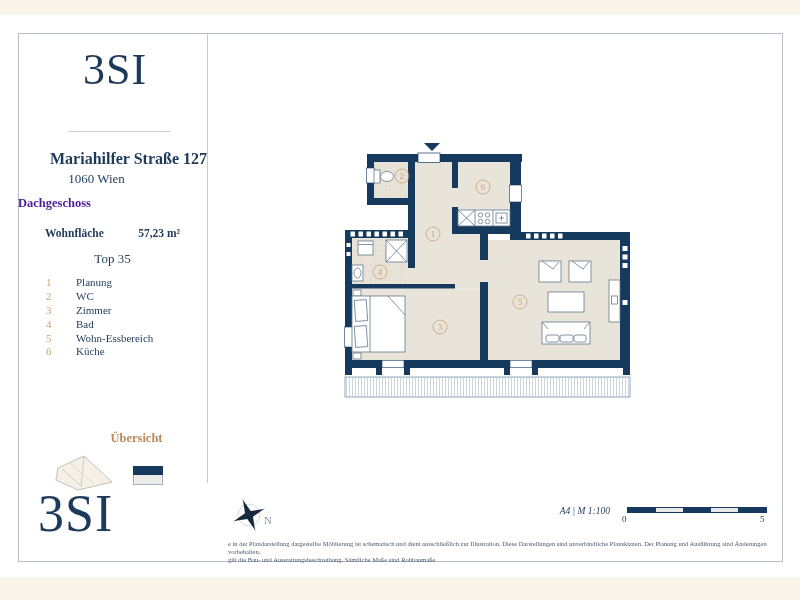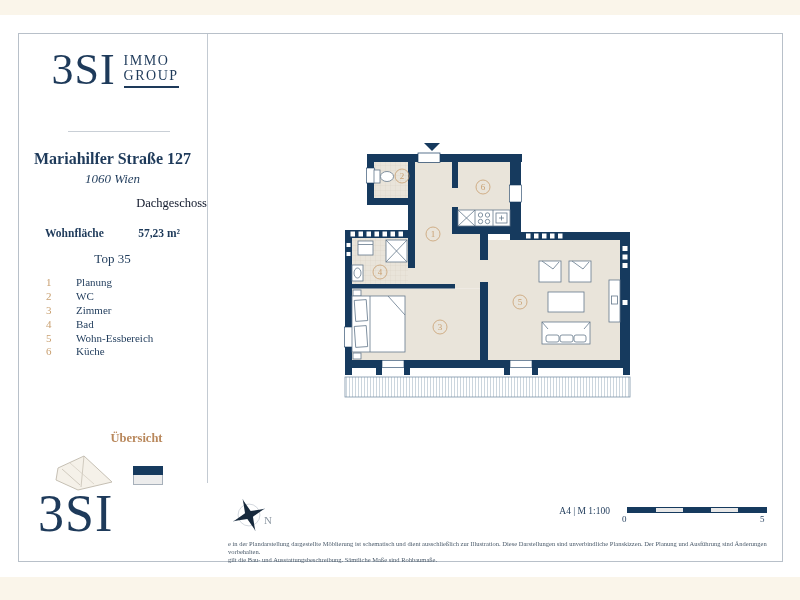--- a/index.html
+++ b/index.html
@@ -8,23 +8,23 @@
   .white-band{position:absolute;left:0;top:15px;width:800px;height:562px;background:#ffffff;}
   .frame{position:absolute;left:18px;top:33px;width:763px;height:527px;border:1px solid #b8c0c9;background:#ffffff;}
   .vdivider{position:absolute;left:207px;top:34px;width:1px;height:449px;background:#c3cad2;}
 
   
   .logo-top{position:absolute;left:40px;top:48px;width:150px;display:flex;align-items:center;justify-content:center;}
   .logo-top .big{font-size:44px;line-height:44px;color:#1e3a5a;letter-spacing:1px;}
   .logo-sub{margin-left:8px;border-bottom:2px solid #1e3a5a;padding-bottom:3px;}
   .logo-sub div{font-size:14px;line-height:15px;letter-spacing:1.5px;color:#1e3a5a;}
   .logo-rule{position:absolute;left:68px;top:131px;width:102px;height:1px;background:#c9cfd6;}
-  .addr{position:absolute;left:18px;top:150px;width:189px;text-align:center;font-size:16px;font-weight:bold;}
-  .city{position:absolute;left:18px;top:171px;width:189px;text-align:center;font-size:13px;font-style:italic;}
-  .floor{position:absolute;left:18px;top:196px;width:189px;text-align:right;font-size:12.5px;font-weight:normal;color:#0f172a;}
+  .addr{position:absolute;left:34px;top:150px;width:189px;text-align:center;font-size:16px;font-weight:bold;}
+  .city{position:absolute;left:2px;top:171px;width:189px;text-align:center;font-size:13px;}
+  .floor{position:absolute;left:18px;top:196px;width:189px;text-align:left;font-size:12.5px;font-weight:bold;color:#4c1d95;}
   .arearow{position:absolute;left:45px;top:227px;width:135px;display:flex;justify-content:space-between;font-size:11.5px;font-weight:bold;}
   .topnum{position:absolute;left:18px;top:251px;width:189px;text-align:center;font-size:13px;}
   .legend{position:absolute;left:46px;top:276px;width:150px;}
   .legend-row{display:flex;height:13.9px;font-size:11px;line-height:13.9px;}
   .legend-row .n{width:30px;color:#c9a071;}
   .legend-row .l{color:#1e3a5a;}
   .uebersicht{position:absolute;left:18px;top:431px;width:189px;text-align:center;font-size:12.5px;font-weight:bold;color:#b9885c;padding-left:24px;}
   .sketch{position:absolute;left:48px;top:452px;}
   .floorbox{position:absolute;left:133px;top:466px;width:30px;}
   .floorbox .t{height:9px;background:#163a5e;}
@@ -32,43 +32,39 @@
 
   
   .logo-bottom{position:absolute;left:38px;top:486px;display:flex;align-items:center;}
   .logo-bottom .big{font-size:52px;line-height:56px;color:#1e3a5a;letter-spacing:1px;}
   .makler{margin-left:12px;border-top:1.5px solid #1e3a5a;border-bottom:1.5px solid #1e3a5a;
           padding:7px 4px;font-size:19px;letter-spacing:2px;color:#1e3a5a;}
 
   
   .compass{position:absolute;left:230px;top:496px;}
   .compass-n{position:absolute;left:264px;top:514px;font-size:11px;color:#8a95a0;}
-  .scaleinfo{position:absolute;left:540px;top:506px;width:70px;font-size:9.5px;color:#1e3a5a;text-align:right;}
+  .scaleinfo{position:absolute;left:540px;top:506px;width:70px;font-size:9.5px;color:#1e3a5a;text-align:right;font-style:italic;}
   .scalebar{position:absolute;left:627px;top:507px;width:138px;height:4px;border:0.8px solid #163a5e;display:flex;}
   .scalebar div{flex:1;}
   .seg-d{background:#163a5e;} .seg-l{background:#e8e8e8;}
   .scale0{position:absolute;left:622px;top:514px;font-size:9px;}
   .scale5{position:absolute;left:760px;top:514px;font-size:9px;}
   .disclaimer{position:absolute;left:228px;top:540px;width:545px;font-size:6.5px;line-height:8px;color:#4a5a6a;
               font-family:"Liberation Serif",serif;}
   .planwrap{position:absolute;left:330px;top:130px;width:330px;height:280px;}
 </style>
 </head>
 <body>
 
 <div class="white-band"></div>
 <div class="frame"></div>
 <div class="vdivider"></div>
 
 <div class="logo-top">
   <span class="big">3SI</span>
-  <span class="logo-sub">
-    <div>IMMO</div>
-    <div>GROUP</div>
-  </span>
 </div>
 <div class="logo-rule"></div>
 
 <div class="addr">Mariahilfer Straße 127</div>
 <div class="city">1060 Wien</div>
 <div class="floor">Dachgeschoss</div>
 <div class="arearow">
   <span>Wohnfläche</span>
   <span>57,23 m²</span>
 </div>

